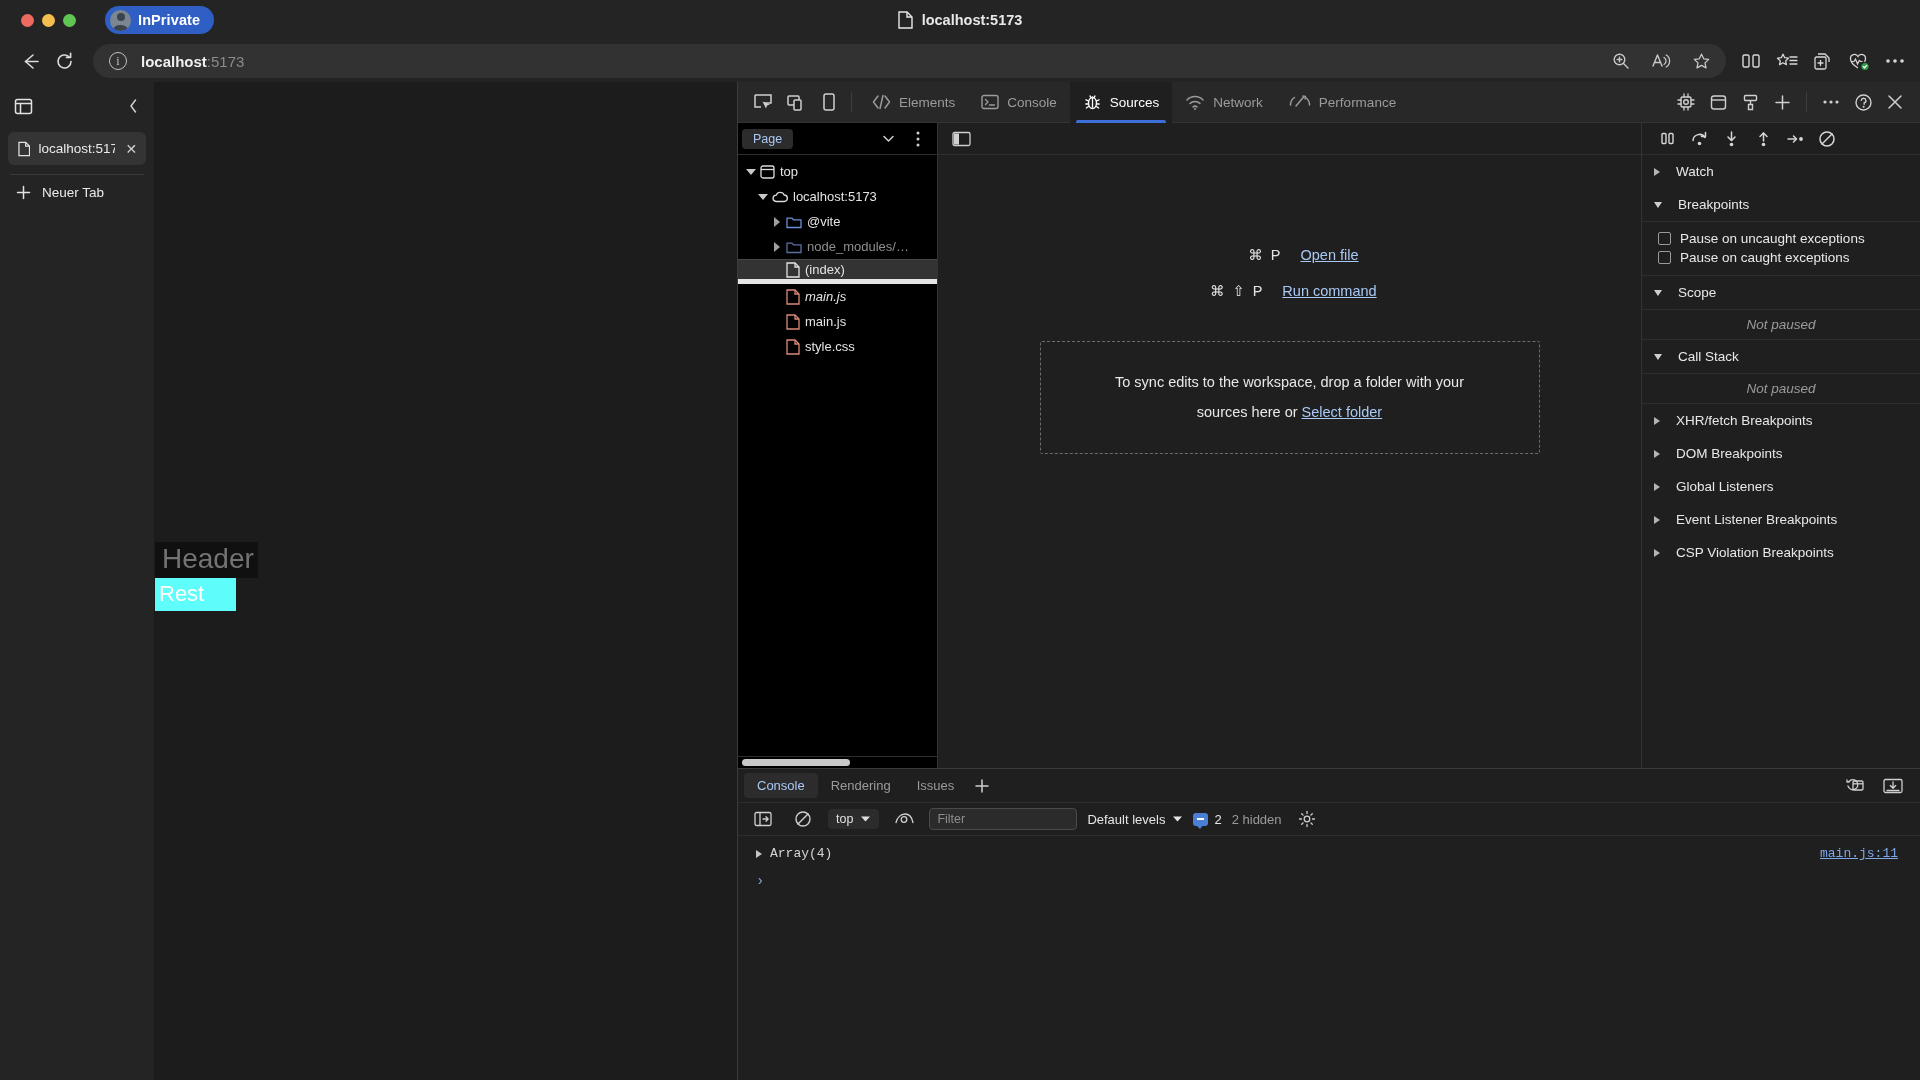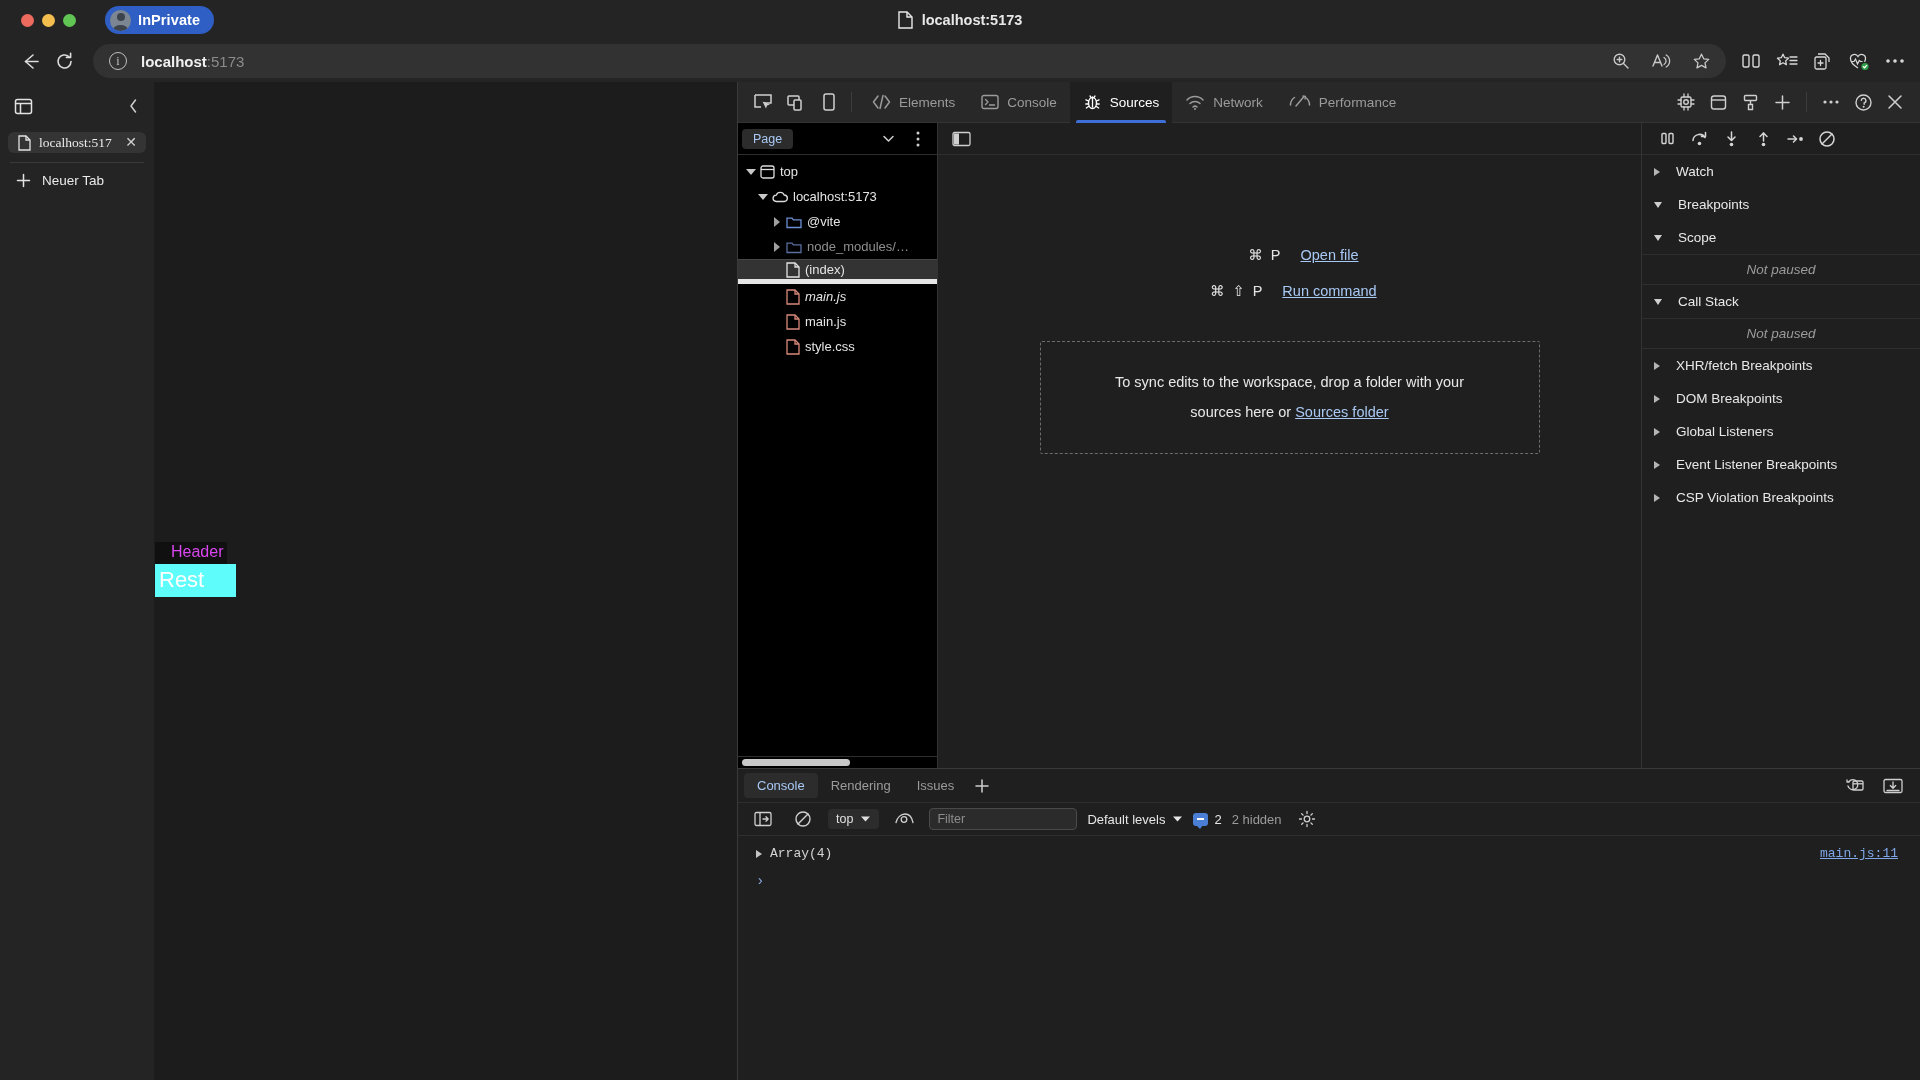--- a/index.html
+++ b/index.html
@@ -74,38 +74,38 @@
   .tbicon { width: 30px; height: 30px; display: flex; align-items: center; justify-content: center; color: #d8d8d8; }
   .navbar .right-ext { display: flex; align-items: center; gap: 6px; padding-right: 10px; }
 
   
   .tabstrip {
     position: absolute; left: 0; top: 82px; width: 154px; height: 998px;
     background: #242424; padding-top: 6px;
   }
   .tabstrip-head { display: flex; align-items: center; justify-content: space-between; padding: 0 14px; height: 36px; }
   .vtab {
-    margin: 8px 8px 0 8px; height: 21px; border-radius: 6px; background: #343434;
-    display: flex; align-items: center; padding: 0 6px 0 10px; gap: 8px; font-family: Liberation Serif, serif;
+    margin: 8px 8px 0 8px; height: 33px; border-radius: 6px; background: #343434;
+    display: flex; align-items: center; padding: 0 6px 0 10px; gap: 8px;
   }
   .vtab .title {
     color: #eaeaea; font-size: 13.5px; white-space: nowrap; overflow: hidden;
     text-overflow: clip; max-width: 82px;
   }
   .vtab .x { margin-left: auto; color: #d0d0d0; font-size: 14px; width: 18px; text-align: center; }
   .vtab-sep { margin: 9px 10px 0 10px; height: 1px; background: #3a3a3a; }
   .newtab { display: flex; align-items: center; gap: 11px; padding: 10px 0 0 16px; color: #eaeaea; font-size: 13.5px; }
 
   
   .viewport {
     position: absolute; left: 154px; top: 82px; width: 584px; height: 998px;
     background: #1c1c1c; border-right: 1px solid #3a3a3a;
   }
   .page-block { position: absolute; left: 1px; top: 460px; }
-  .hdr { background: #101010; color: #d946ef; font-size: 16px; padding: 1px 4px 3px 16px; display: inline-block; }
+  .hdr { background: #101010; color: #737373; font-size: 28px; padding: 1px 4px 3px 7px; display: inline-block; }
   .rest { background: #5ffcfc; color: #ffffff; font-size: 22px; padding: 3px 4px 4px 4px; width: 81px; }
 
   
   .devtools {
     position: absolute; left: 738px; top: 82px; width: 1182px; height: 998px;
     background: #1f1f1f; display: flex; flex-direction: column;
   }
   .dt-tabbar {
     height: 41px; background: #282828; display: flex; align-items: center;
     border-bottom: 1px solid #333; flex: none;
@@ -564,21 +564,21 @@
               <span class="shortcut-keys">⌘ P</span>
               <span class="shortcut-link">Open file</span>
             </div>
             <div class="shortcut-row">
               <span class="shortcut-keys">⌘ ⇧ P</span>
               <span class="shortcut-link">Run command</span>
             </div>
             <div class="dropzone">
               <div>To sync edits to the workspace, drop a folder with your</div>
               <div>
-                <span>sources here or </span><a>Sources folder</a>
+                <span>sources here or </span><a>Select folder</a>
               </div>
             </div>
           </div>
         </div>
 
         <div class="debugger">
           <div class="dbg-toolbar">
             <div class="dbgicon">
               <svg width="17" height="17" viewBox="0 0 17 17">
                   <rect x="3" y="3.5" width="4" height="10" rx="1" fill="none" stroke="#d6d6d6" stroke-width="1.4"></rect>
@@ -621,20 +621,30 @@
             </div>
           </div>
 
           <div class="dbg-section">
             <span class="ar-r"></span>
             <span>Watch</span>
           </div>
           <div class="dbg-section">
             <span class="ar-d"></span>
             <span>Breakpoints</span>
+          </div>
+          <div class="dbg-pane">
+            <div class="cb-row">
+              <span class="cb"></span>
+              <span>Pause on uncaught exceptions</span>
+            </div>
+            <div class="cb-row">
+              <span class="cb"></span>
+              <span>Pause on caught exceptions</span>
+            </div>
           </div>
           <div class="dbg-section">
             <span class="ar-d"></span>
             <span>Scope</span>
           </div>
           <div class="notpaused">Not paused</div>
           <div class="dbg-section">
             <span class="ar-d"></span>
             <span>Call Stack</span>
           </div>

